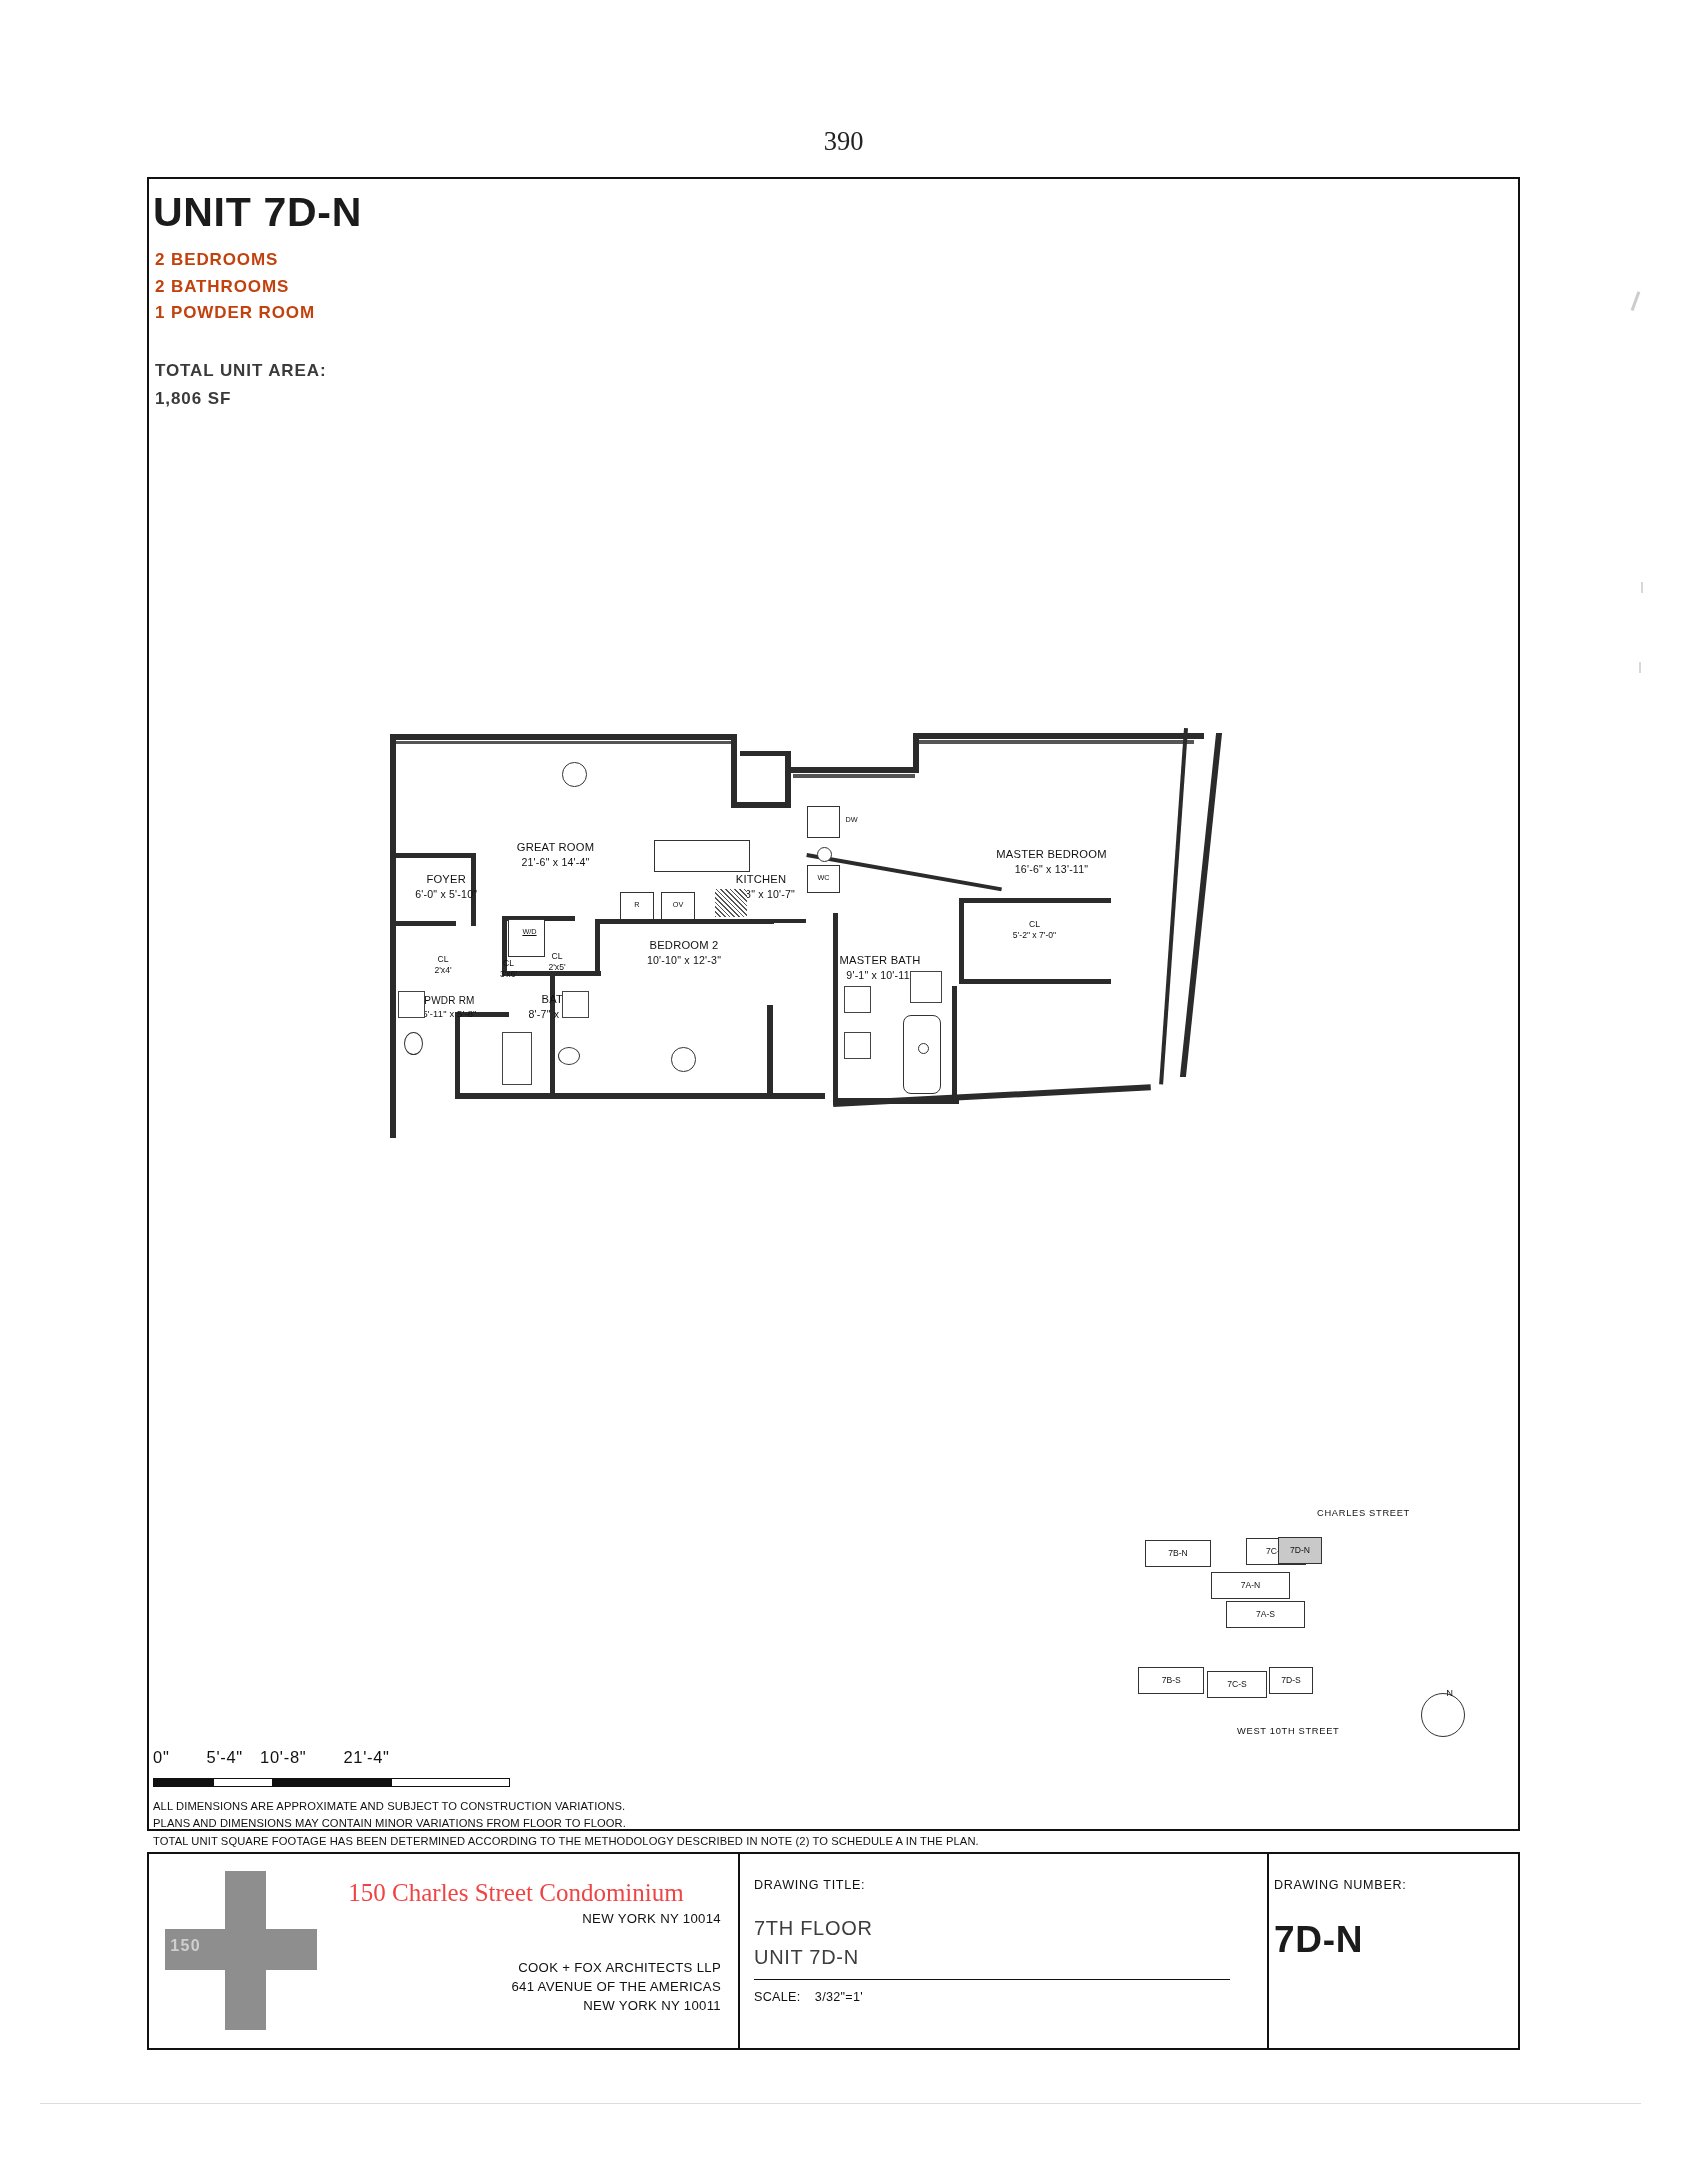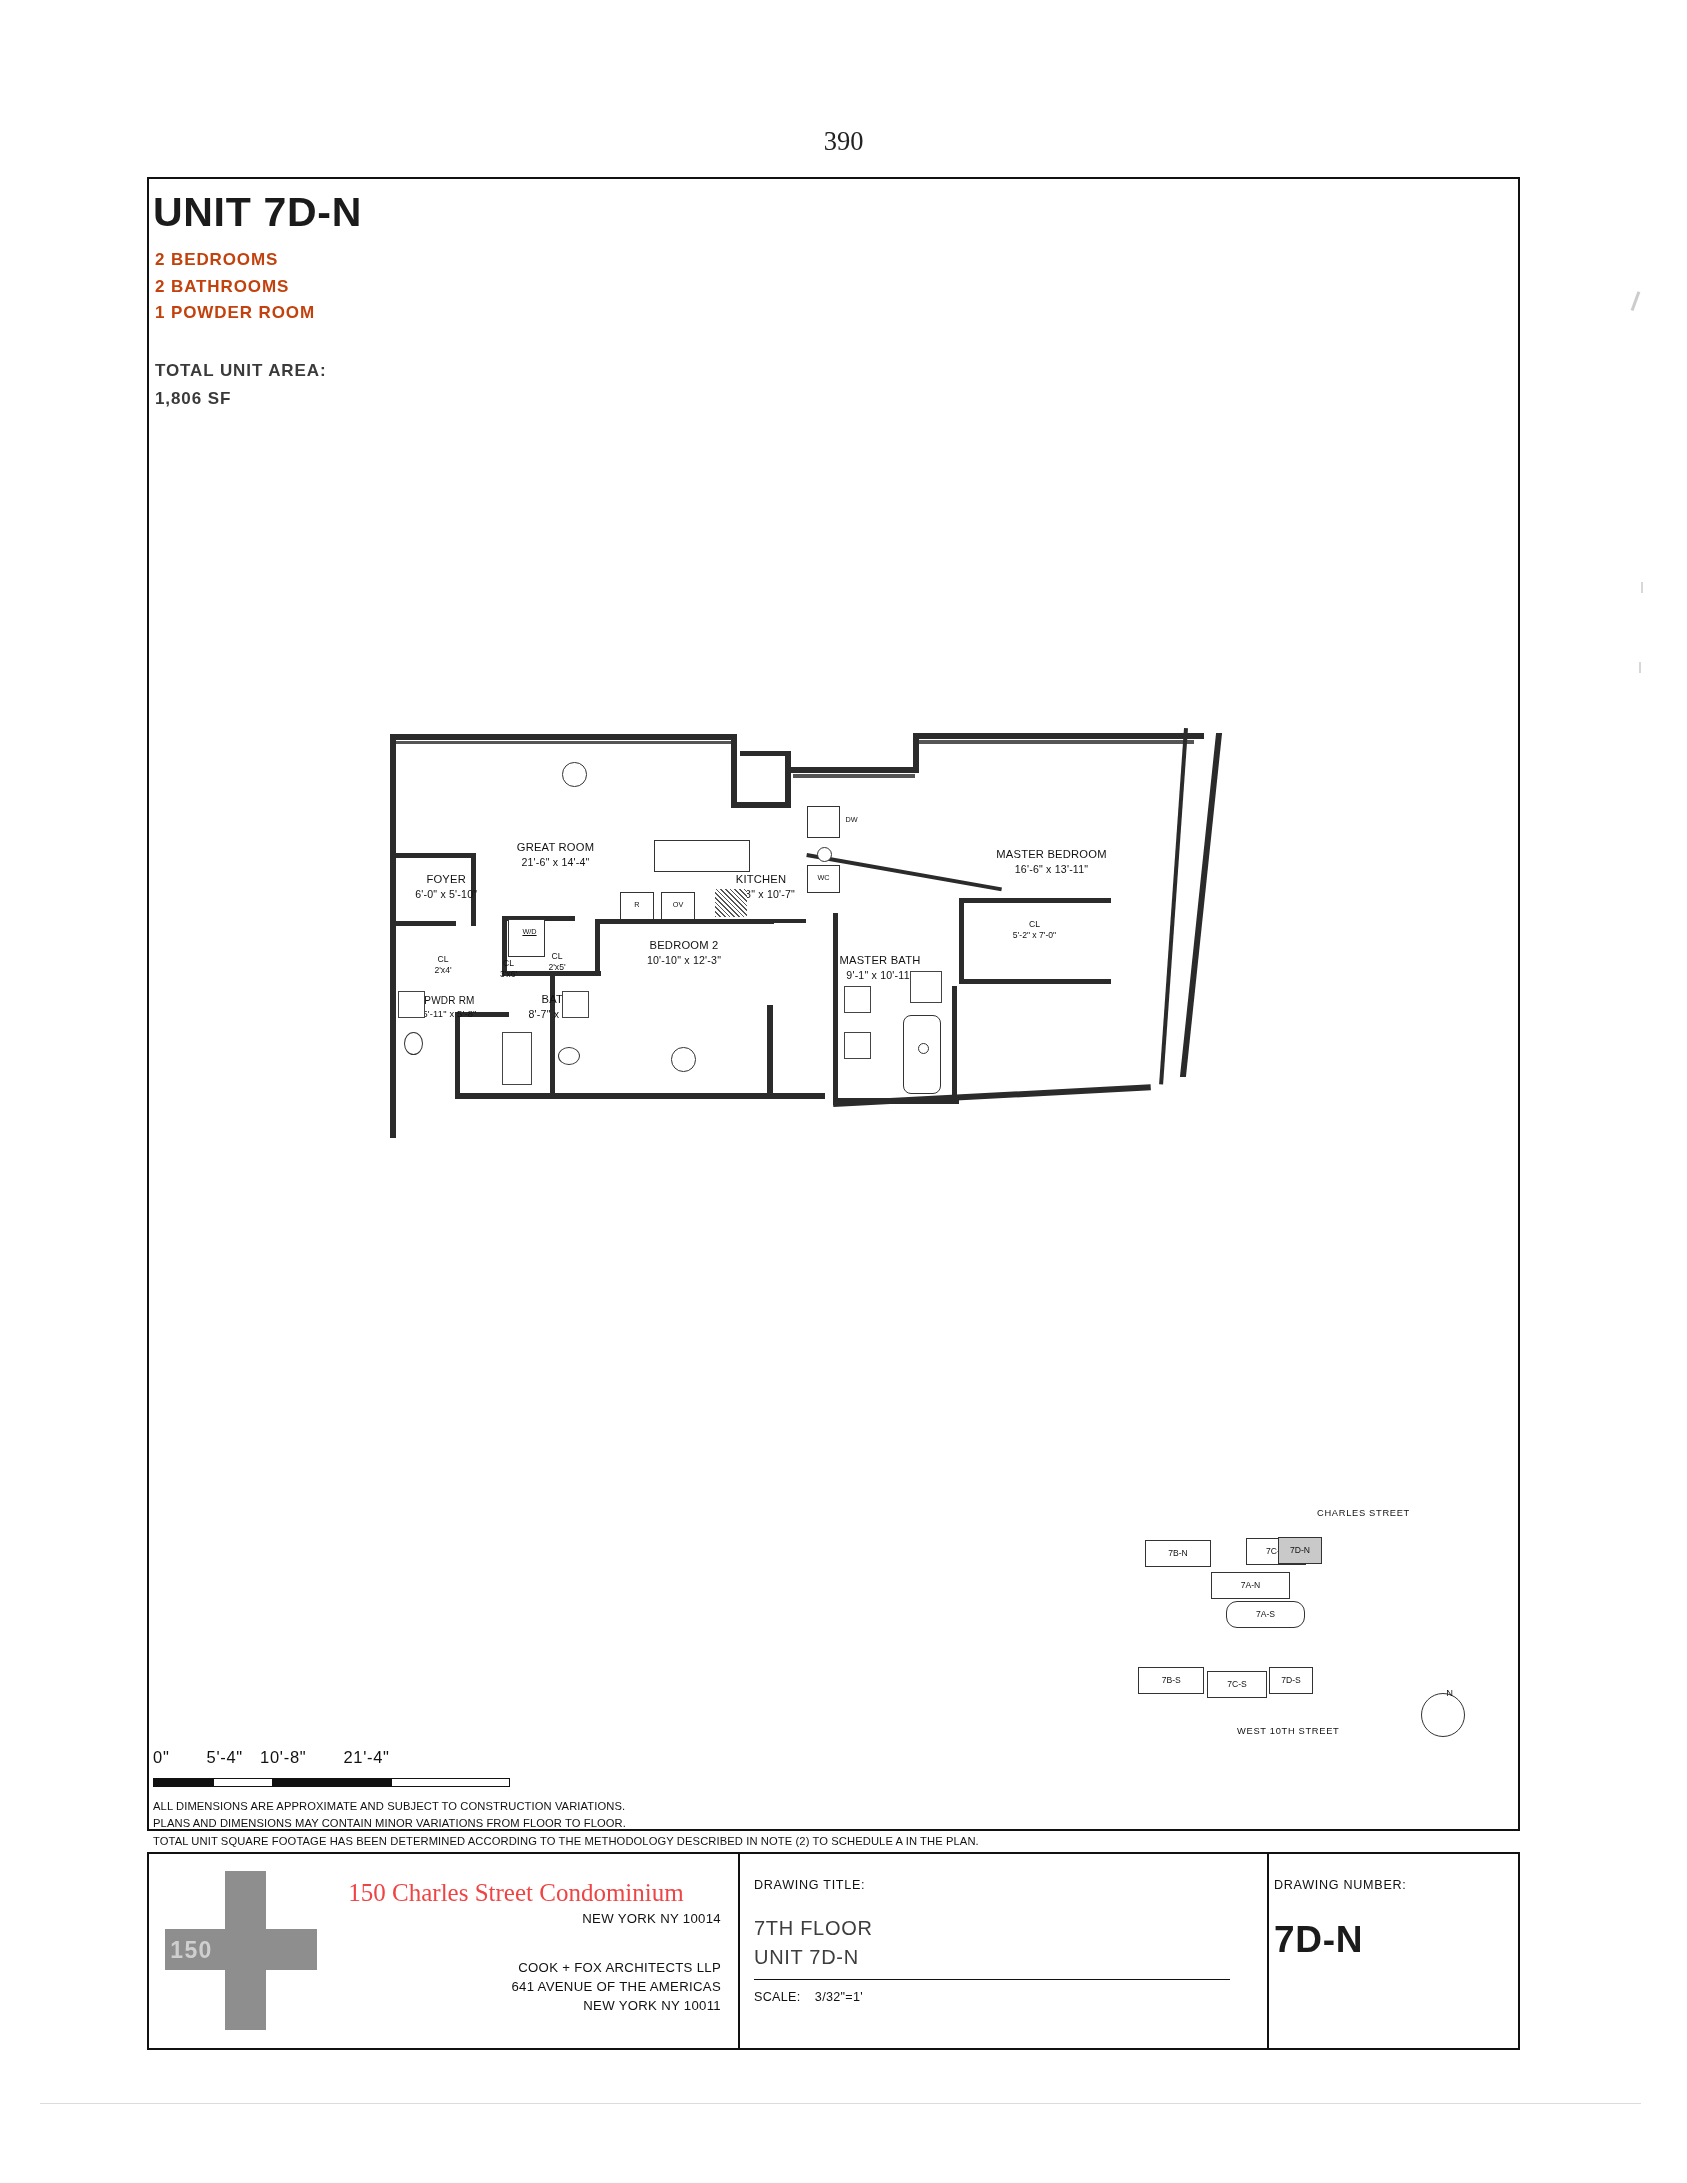--- a/index.html
+++ b/index.html
@@ -43,21 +43,21 @@
   .kp-unit.sel{background:#c9c9c9;}
   .kp-street{position:absolute;font-size:9.3px;letter-spacing:0.7px;color:#111;white-space:nowrap;}
   .compass{position:absolute;right:4px;bottom:9.3px;width:42px;height:42px;border:1.3px solid #333;border-radius:50%;}
 
   
   .tb{position:absolute;left:147px;top:1852px;width:1373px;height:198px;border:2px solid #111;box-sizing:border-box;}
   .tb-div{position:absolute;top:0;width:2px;height:100%;background:#111;}
   .tb-logo{position:absolute;left:165px;top:1871px;width:152px;height:159px;}
   .logo-cross-v{position:absolute;left:60px;top:0;width:41px;height:159px;background:#8e8e8e;}
   .logo-cross-h{position:absolute;left:0;top:58px;width:152px;height:41px;background:#8e8e8e;}
-  .logo-text{position:absolute;left:5.3px;top:66px;font-size:23px;font-weight:bold;color:#cfcfcf;letter-spacing:1.3px;text-align:right;}
+  .logo-text{position:absolute;left:5.3px;top:66px;font-size:16px;font-weight:bold;color:#cfcfcf;letter-spacing:1.3px;text-align:right;}
   .bld-name{position:absolute;left:311px;top:1879px;width:410px;text-align:center;font-family:"Liberation Serif",serif;font-size:25px;color:#ef4444;}
   .bld-addr{position:absolute;left:311px;top:1911px;width:410px;text-align:right;font-size:13.2px;color:#111;letter-spacing:0.3px;}
   .arch{position:absolute;left:311px;top:1958px;width:410px;text-align:right;font-size:13.2px;line-height:1.45;color:#111;letter-spacing:0.3px;}
   .dt-label{position:absolute;left:754px;top:1878px;font-size:12.6px;letter-spacing:0.7px;color:#111;}
   .dt-1{position:absolute;left:754px;top:1917px;font-size:20px;letter-spacing:0.7px;color:#3d3d3d;}
   .dt-2{position:absolute;left:754px;top:1946px;font-size:20px;letter-spacing:0.7px;color:#3d3d3d;}
   .dt-rule{position:absolute;left:754px;top:1979px;width:476px;height:1.3px;background:#111;}
   .dt-scale{position:absolute;left:754px;top:1990px;font-size:12.6px;letter-spacing:0.3px;color:#111;}
   .dn-label{position:absolute;left:1274px;top:1878px;font-size:12.6px;letter-spacing:0.7px;color:#111;}
   .dn-value{position:absolute;left:1274px;top:1919px;font-size:37px;font-weight:bold;letter-spacing:0.7px;color:#1b1b1b;}
@@ -228,21 +228,21 @@
   </div>
 
   <div class="keyplan">
     <div class="kp-street" style="left:192px;top:0;">CHARLES STREET</div>
     <div class="kp-street" style="left:112px;top:218px;">WEST 10TH STREET</div>
 
     <div class="kp-unit" style="left:20px;top:32px;width:66px;height:26.5px;">7B-N</div>
     <div class="kp-unit" style="left:90px;top:30px;width:60px;height:26.5px;margin-left:31px;">7C-N</div>
     <div class="kp-unit sel" style="left:153px;top:29px;width:44px;height:26.5px;">7D-N</div>
     <div class="kp-unit" style="left:86px;top:64px;width:79px;height:26.5px;">7A-N</div>
-    <div class="kp-unit" style="left:101px;top:93px;width:79px;height:26.5px;border-radius:11px;">7A-S</div>
+    <div class="kp-unit" style="left:101px;top:93px;width:79px;height:26.5px;">7A-S</div>
     <div class="kp-unit" style="left:13.2px;top:159px;width:66px;height:26.5px;">7B-S</div>
     <div class="kp-unit" style="left:82px;top:163px;width:60px;height:26.5px;">7C-S</div>
     <div class="kp-unit" style="left:144px;top:159px;width:44px;height:26.5px;">7D-S</div>
 
     <div class="compass"></div>
     <div class="tiny-lbl" style="right:16px;bottom:48px;font-size:9.3px;">N</div>
   </div>
 
   <div class="tb">
     <div class="tb-div" style="left:589px;"></div>

